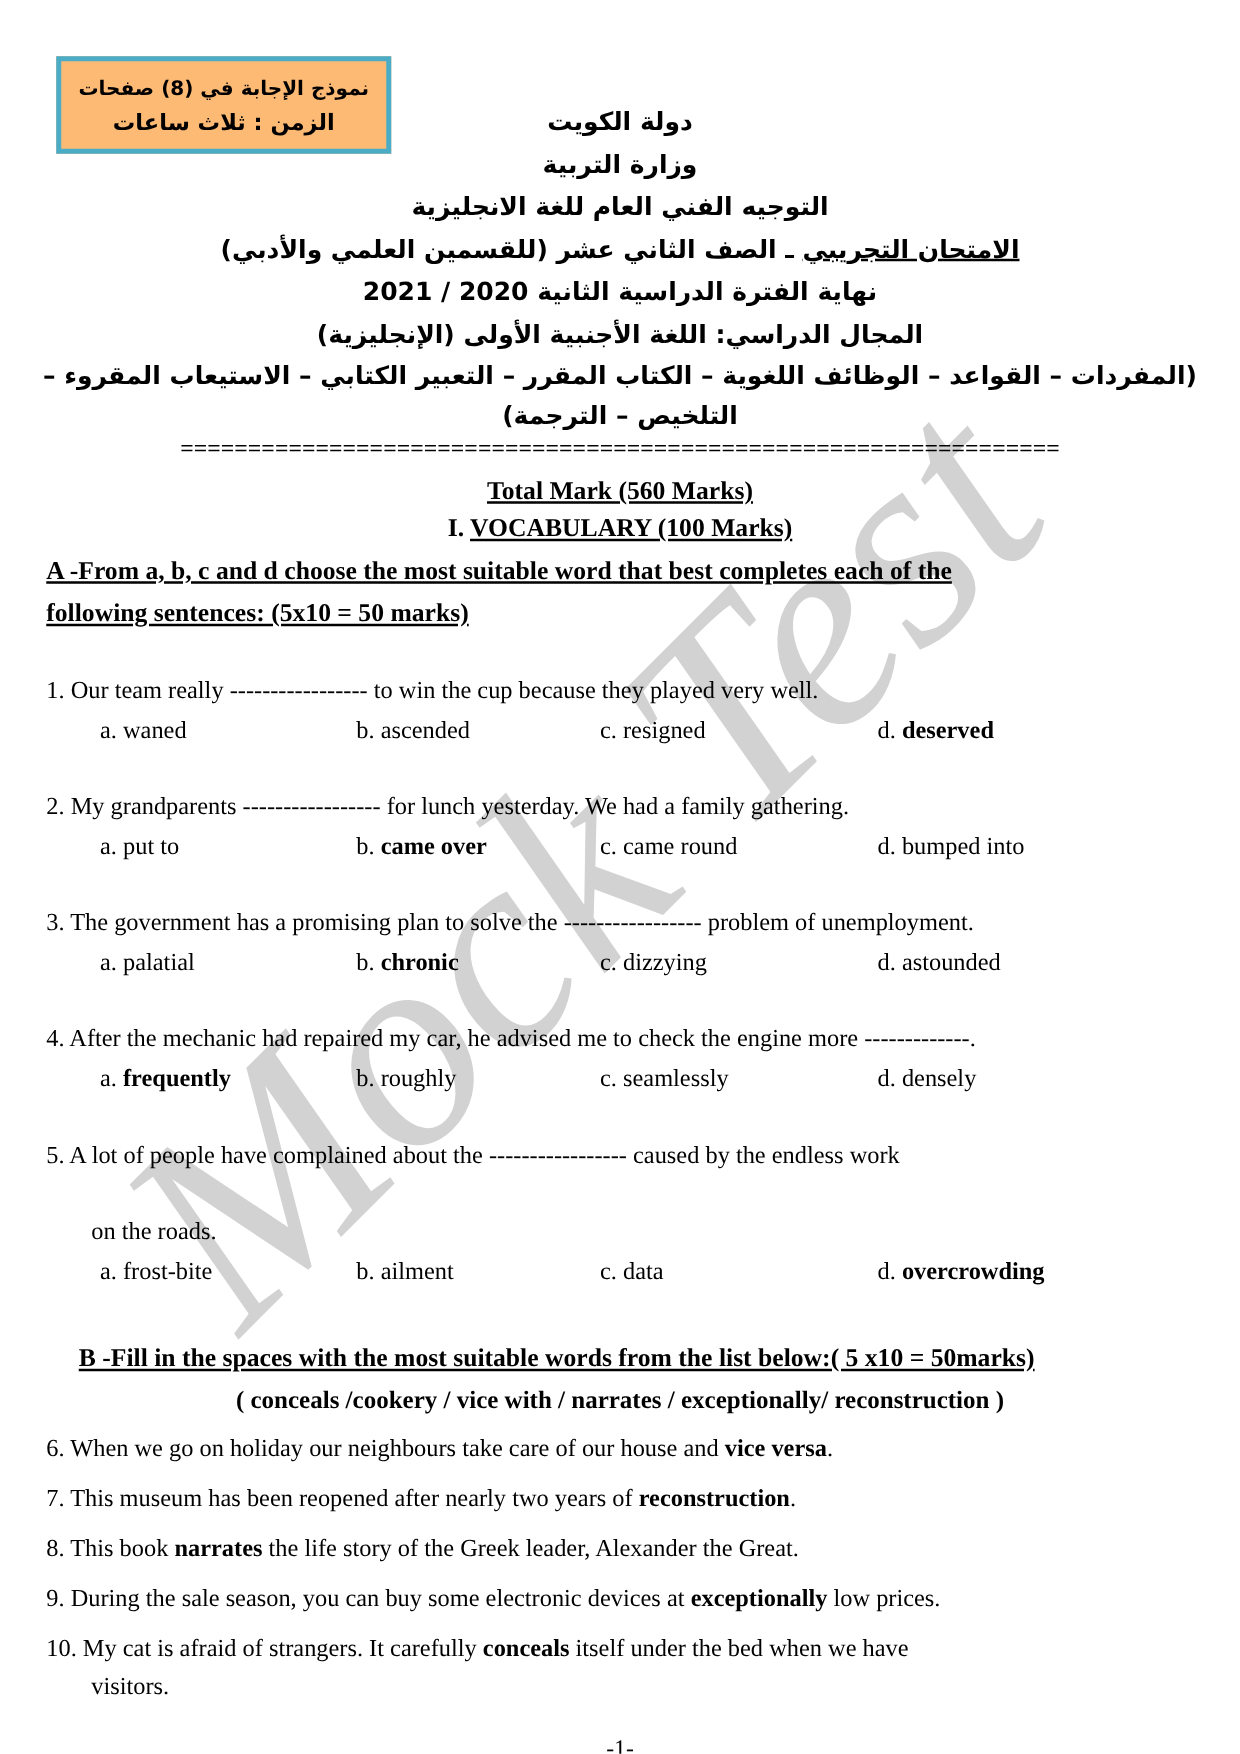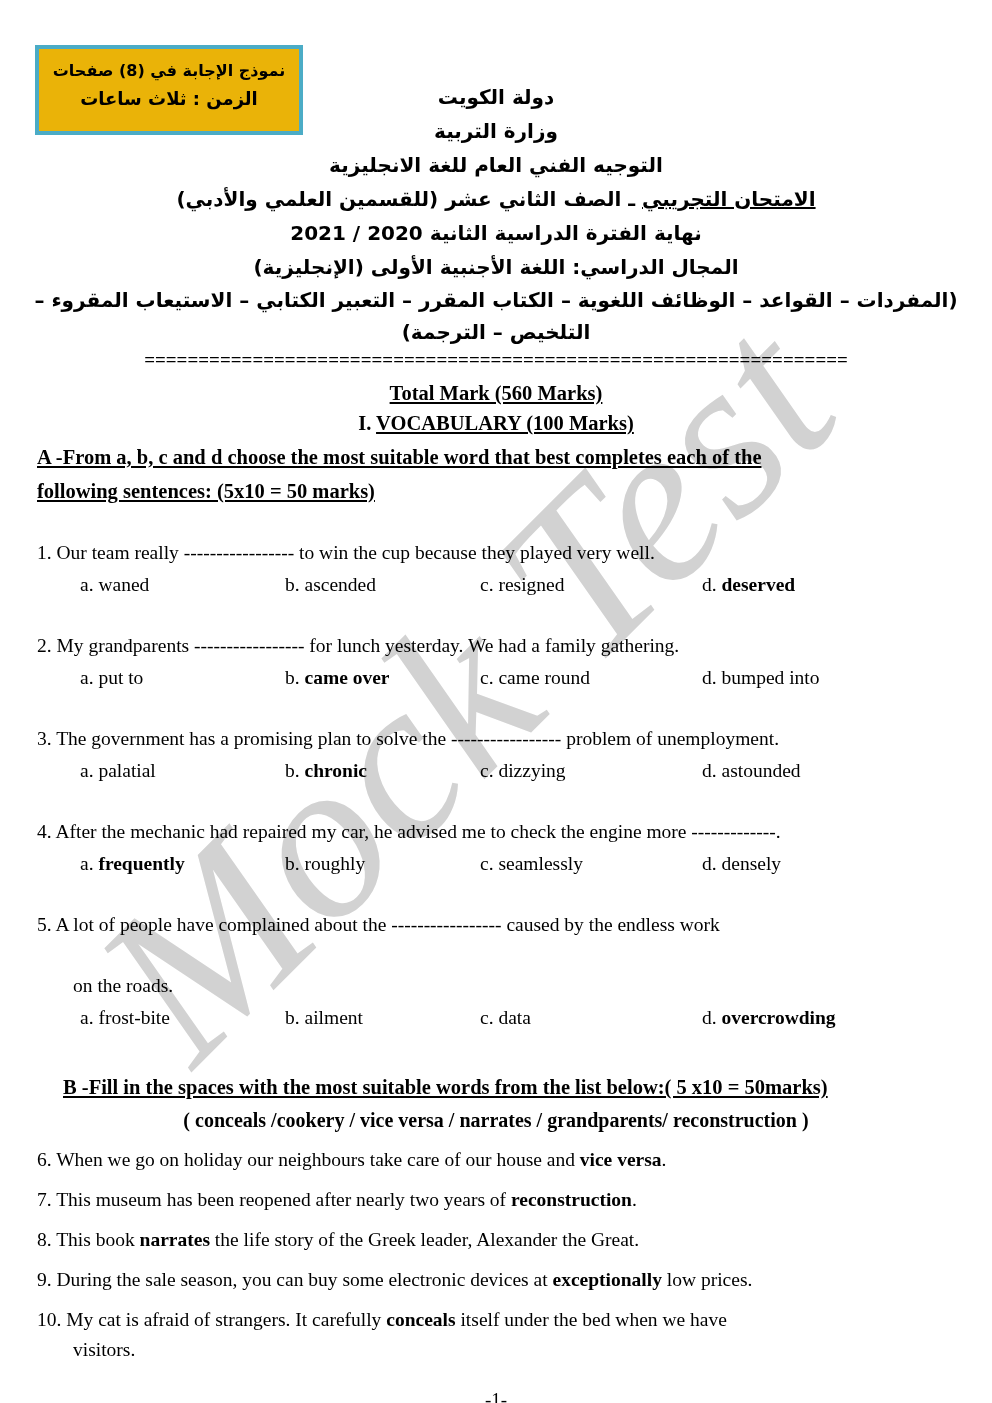--- a/index.html
+++ b/index.html
@@ -8,23 +8,23 @@
     font-family:"Liberation Serif", serif;position:relative;overflow:hidden;
   }
   .watermark{
     position:absolute;left:465px;top:690px;
     transform:translate(-50%,-50%) rotate(-45deg);
     font-family:"Liberation Serif", serif;font-style:italic;
     font-size:228px;color:#d2d2d2;white-space:nowrap;z-index:0;
   }
   .content{position:relative;z-index:1;}
   .info-box{
-    position:absolute;top:45px;left:35px;width:252px;
-    border:4px solid #4bacc6;background:#eab308;text-align:center;
-    padding:12px 4px 22px;font-family:"DejaVu Sans", sans-serif;font-weight:bold;z-index:2;
+    position:absolute;top:45px;left:45px;width:252px;
+    border:4px solid #4bacc6;background:#fdba74;text-align:center;
+    padding:12px 4px 10px;font-family:"DejaVu Sans", sans-serif;font-weight:bold;z-index:2;
   }
   .ib1{font-size:16px;}
   .ib2{font-size:18px;margin-top:8px;}
   .header{padding-top:80px;text-align:center;font-family:"DejaVu Sans", sans-serif;font-weight:bold;}
   .h-line{font-size:20px;line-height:34px;}
   .h-skills{font-size:20px;line-height:32px;}
   .h-sep{font-family:"Liberation Serif", serif;font-size:19px;font-weight:bold;line-height:24px;white-space:nowrap;overflow:hidden;}
   .u{text-decoration:underline;}
   .main{padding:0 37px;}
   .total{text-align:center;font-size:20.5px;font-weight:bold;margin-top:6px;line-height:30px;}
@@ -122,21 +122,21 @@
             <div class="opts">
               <span class="opt"><span>a.</span> <span>frost-bite</span></span>
               <span class="opt"><span>b.</span> <span>ailment</span></span>
               <span class="opt"><span>c.</span> <span>data</span></span>
               <span class="opt"><span>d.</span> <span class="b">overcrowding</span></span>
             </div>
           </div>
         </div>
 
       <div class="sec-b u">B -Fill in the spaces with the most suitable words from the list below:( 5 x10 = 50marks)</div>
-      <div class="word-bank">( conceals /cookery  / vice versa  / narrates   / grandparents/ reconstruction )</div>
+      <div class="word-bank">( conceals /cookery  / vice with  / narrates   / exceptionally/ reconstruction )</div>
 
       <div id="fill-list">
           <div class="fill-item"><span>6. When we go on holiday our neighbours take care of our house and </span><span class="b">vice versa</span><span>.</span></div>
           <div class="fill-item"><span>7. This museum has been reopened after nearly two years of </span><span class="b">reconstruction</span><span>.</span></div>
           <div class="fill-item"><span>8. This book </span><span class="b">narrates</span><span> the life story of the Greek leader, Alexander the Great.</span></div>
           <div class="fill-item"><span>9. During the sale season, you can buy some electronic devices at </span><span class="b">exceptionally</span><span> low prices.</span></div>
           <div class="fill-item"><span>10. My cat is afraid of strangers. It carefully </span><span class="b">conceals</span><span> itself under the bed when we have</span><div class="fill-line2">visitors.</div></div>
         </div>
 
       <div class="page-num">-1-</div>

